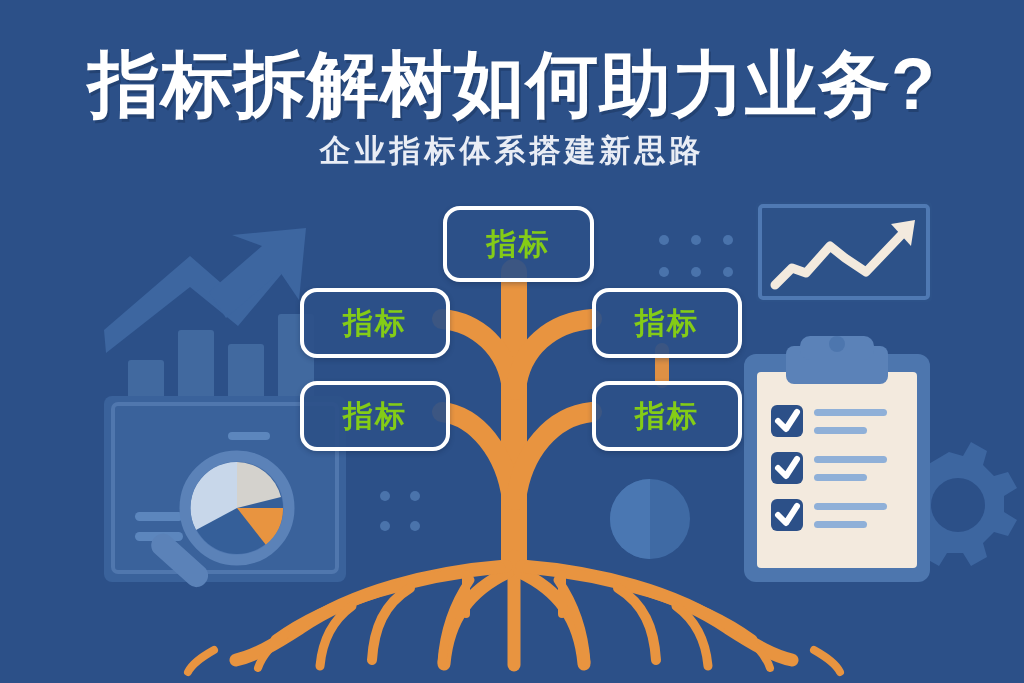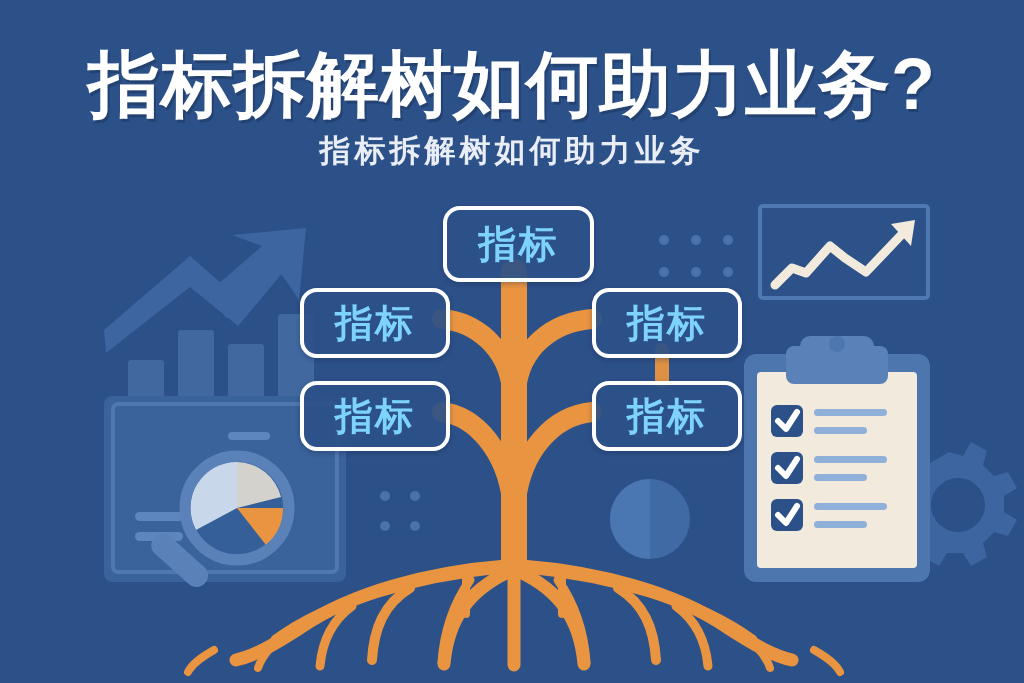--- a/index.html
+++ b/index.html
@@ -24,21 +24,21 @@
     margin:0;padding-top:12px;
     font-size:31px;font-weight:bold;line-height:1.1;
     color:#e9edf5;letter-spacing:4px;
   }
 
   .node{
     position:absolute;z-index:7;
     display:flex;align-items:center;justify-content:center;
     border:4px solid #ffffff;border-radius:17px;
     background:rgba(44,80,136,0.92);
-    color:#7dd3fc;font-size:38px;font-weight:bold;letter-spacing:2px;
+    color:#84cc16;font-size:30px;font-weight:bold;letter-spacing:2px;
     box-shadow:0 2px 5px rgba(15,33,64,.30);
   }
   #node-root{left:443px;top:206px;width:143px;height:68px;}
   #node-l1  {left:300px;top:288px;width:142px;height:62px;}
   #node-l2  {left:300px;top:381px;width:142px;height:62px;}
   #node-r1  {left:592px;top:288px;width:142px;height:62px;}
   #node-r2  {left:592px;top:381px;width:142px;height:62px;}
 </style>
 </head>
 <body>
@@ -177,21 +177,21 @@
       <path d="M562 574 L562 614" stroke-width="8"></path>
       <path d="M286 634 C270 646 262 656 258 668" stroke-width="8"></path>
       <path d="M742 634 C758 646 766 656 770 668" stroke-width="8"></path>
       <path d="M214 650 C200 658 192 664 188 672" stroke-width="8"></path>
       <path d="M814 650 C828 658 836 664 840 672" stroke-width="8"></path>
     </g>
   </svg>
 
   <div class="head-wrap">
     <h1 id="title">指标拆解树如何助力业务?</h1>
-    <p id="subtitle">指标拆解树如何助力业务</p>
+    <p id="subtitle">企业指标体系搭建新思路</p>
   </div>
 
   <div class="node" id="node-root">指标</div>
   <div class="node" id="node-l1">指标</div>
   <div class="node" id="node-l2">指标</div>
   <div class="node" id="node-r1">指标</div>
   <div class="node" id="node-r2">指标</div>
 
 </div>
 

